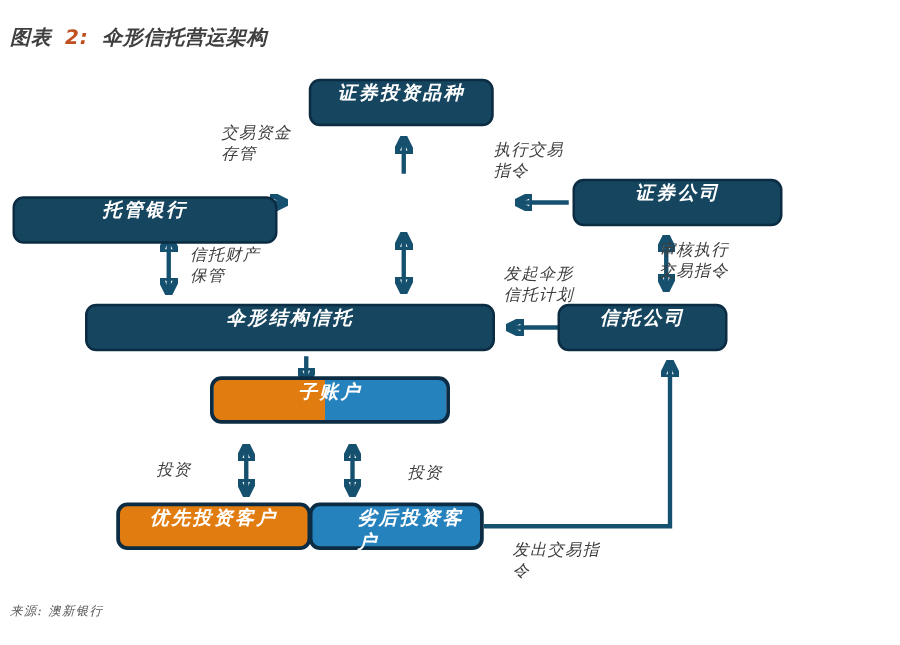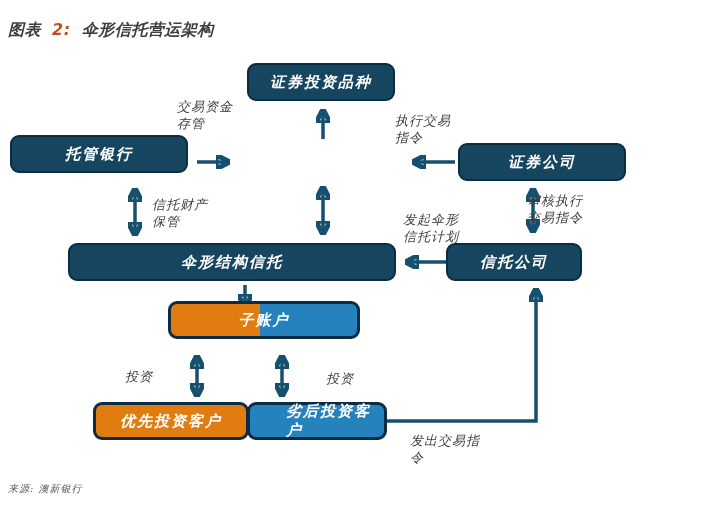--- a/index.html
+++ b/index.html
@@ -8,21 +8,21 @@
     font-family:"DejaVu Sans","Liberation Sans",sans-serif;
     font-style:italic;
   }
   .title{
     position:absolute;left:8px;top:20px;font-size:16px;font-weight:bold;color:#3f3f3f;
     letter-spacing:0.5px;
   }
   .title .seg{margin-right:5px;}
   .title .num{color:#c0501f;}
   .node{
-    position:absolute;display:flex;align-items:center;justify-content:center;
+    position:absolute;display:flex;align-items:flex-start;justify-content:center;
     color:#ffffff;font-weight:bold;font-size:15px;letter-spacing:2px;
     border-radius:9px;border:2px solid #0b2c42;box-sizing:border-box;
   }
   .navy{background:#15455f;}
   .orange{background:#e07c10;border-width:3px;}
   .blue{background:#2582bd;border-width:3px;padding-left:36px;}
   .split{background:linear-gradient(90deg,#e07c10 0 48%,#2582bd 48% 100%);border-width:3px;}
   .lbl{
     position:absolute;font-size:13px;color:#3d3d3d;line-height:1.32;letter-spacing:1px;
   }
@@ -60,21 +60,21 @@
     <line x1="245" y1="285" x2="245" y2="304" marker-end="url(#ah)"></line>
     <line x1="197" y1="359" x2="197" y2="393" marker-start="url(#ah)" marker-end="url(#ah)"></line>
     <line x1="282" y1="359" x2="282" y2="393" marker-start="url(#ah)" marker-end="url(#ah)"></line>
     <path d="M387,421 H536 V292" marker-end="url(#ah)"></path>
   </svg>
 
   <div class="node navy" style="left:247px;top:63px;width:148px;height:38px">
     <span>证券投资品种</span>
   </div>
 
-  <div class="node navy" style="left:10px;top:135px;width:178px;height:38px">
+  <div class="node navy" style="left:10px;top:157px;width:212px;height:38px">
     <span>托管银行</span>
   </div>
 
 
   <div class="node navy" style="left:458px;top:143px;width:168px;height:38px">
     <span>证券公司</span>
   </div>
 
   <div class="node navy" style="left:68px;top:243px;width:328px;height:38px">
     <span>伞形结构信托</span>

